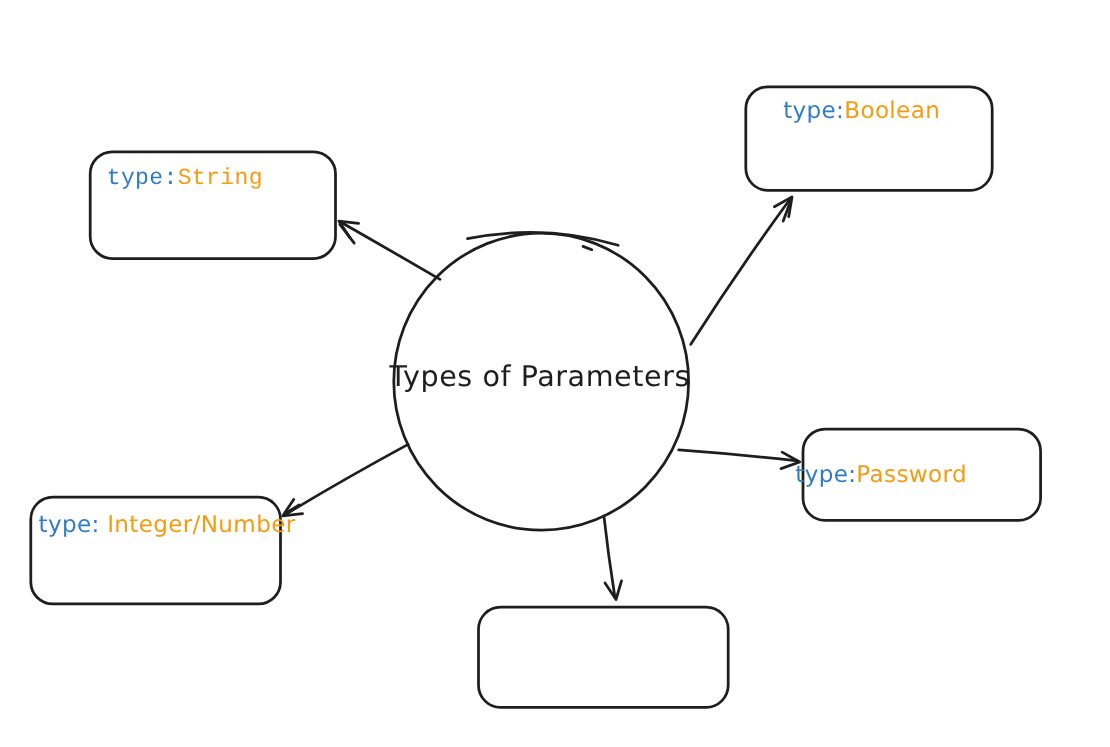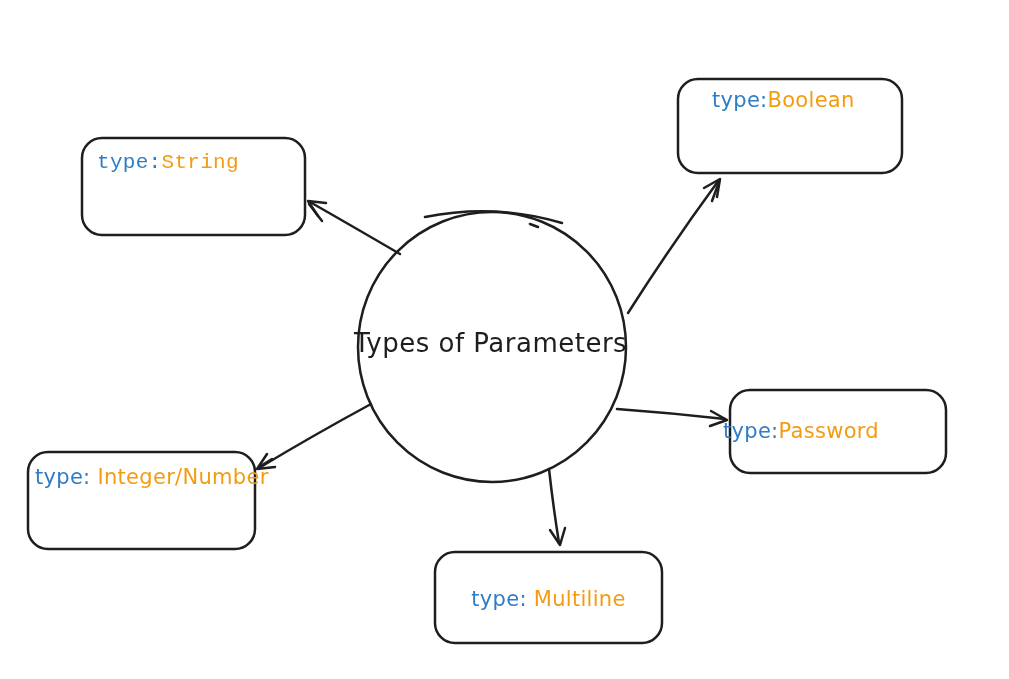--- a/index.html
+++ b/index.html
@@ -108,21 +108,18 @@
   </div>
 
   <div class="label" style="left:696px; top:87px;margin-left:16px;">
     <span class="type-part">type:</span><span class="value-part">Boolean</span>
   </div>
 
   <div class="label" style="left:723px; top:418px;">
     <span class="type-part">type:</span><span class="value-part">Password</span>
   </div>
 
-  <div class="label label-multiline">
-    <span class="type-part">type: </span><span class="value-part">Multiline</span>
-  </div>
 
   <div class="label" style="left:35px; top:464px;">
     <span class="type-part">type: </span><span class="value-part">Integer/Number</span>
   </div>
 
 </div>
 
 </body></html>

